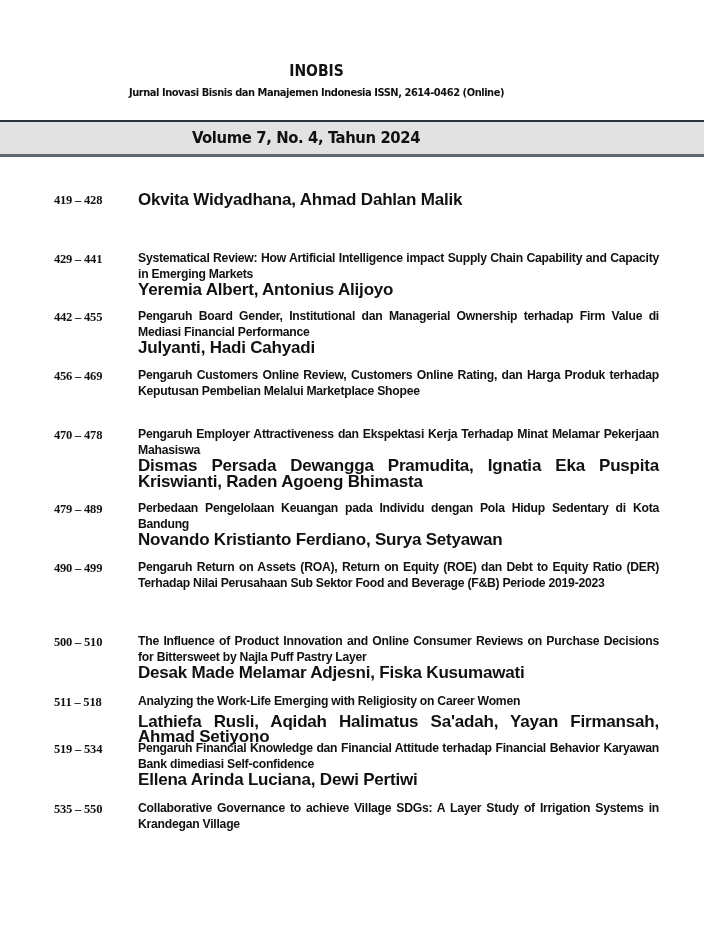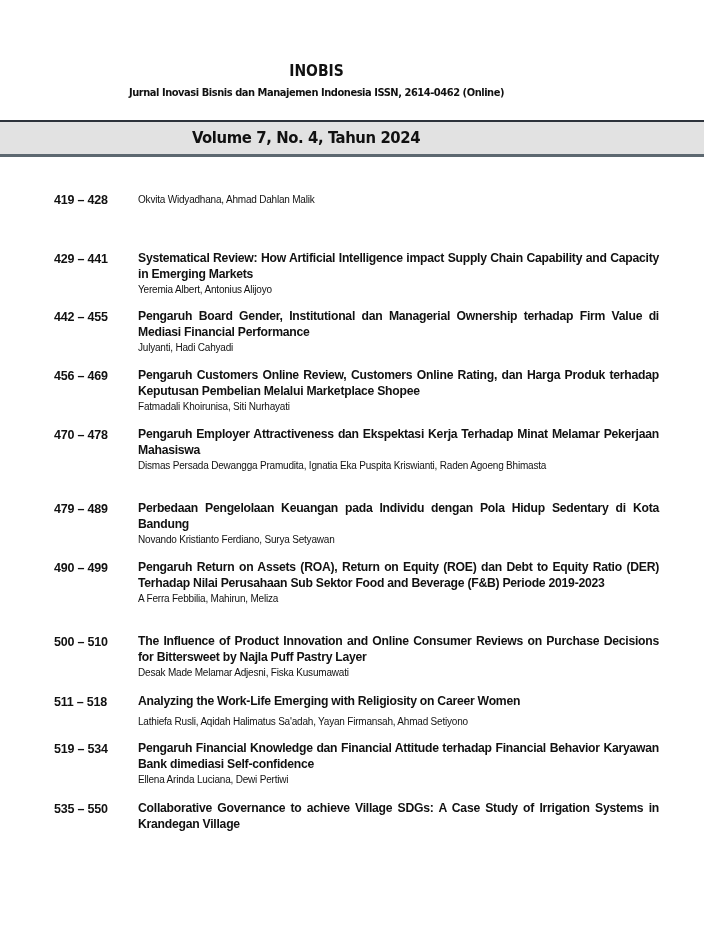--- a/index.html
+++ b/index.html
@@ -9,28 +9,28 @@
     .hdr-title { top:62px; font-size:15.5px; letter-spacing:0; }
     .hdr-sub { top:86px; font-size:11px; letter-spacing:-0.45px; }
     .band { position:absolute; left:0; top:120px; width:704px; height:37px; background:#e2e2e2;
             border-top:2px solid #2d333b; border-bottom:3px solid #5d6870; box-sizing:border-box; }
     .band-text { position:absolute; left:0; top:128px; width:612px; text-align:center;
                  font-family:"DejaVu Sans Condensed","DejaVu Sans",sans-serif; font-weight:bold;
                  font-size:16.5px; letter-spacing:-0.4px; color:#111; }
     .toc { position:absolute; left:0; top:0; width:704px; }
     .entry { position:absolute; left:0; width:704px; }
     .pages { position:absolute; left:54px; top:1px; width:80px;
-             font-family:Liberation Sans, sans-serif; font-weight:bold;
+             font-family:Liberation Serif, serif; font-weight:bold;
              font-size:12.5px; letter-spacing:-0.2px; color:#111; white-space:nowrap; }
     .body { position:absolute; left:138px; width:521px; }
     .title { font-family:"Liberation Sans Narrow","Liberation Sans",sans-serif; font-weight:bold;
              font-size:12.2px; line-height:15.6px; text-align:justify; letter-spacing:-0.25px; color:#111;
              text-align-last:left; }
-    .authors { font-family:"Liberation Sans Narrow","Liberation Sans",sans-serif; font-weight:normal;
-               font-size:10px; line-height:15.6px; text-align:justify; letter-spacing:-0.2px; color:#111;
+    .authors { font-family:"Liberation Sans Narrow","Liberation Sans",sans-serif; font-weight:bold;
+               font-size:17px; line-height:15.6px; text-align:justify; letter-spacing:-0.2px; color:#111;
                text-align-last:left; }
     .authors.gap { margin-top:4px; }
   </style>
 </head>
 <body>
 
 <div class="hdr hdr-title">INOBIS</div>
 <div class="hdr hdr-sub">Jurnal Inovasi Bisnis dan Manajemen Indonesia ISSN, 2614-0462 (Online)</div>
 
 <div class="band"></div>
@@ -58,21 +58,20 @@
     <div class="body">
       <div class="title">Pengaruh Board Gender, Institutional dan Managerial Ownership terhadap Firm Value di Mediasi Financial Performance</div>
       <div class="authors">Julyanti, Hadi Cahyadi</div>
     </div>
   </div>
 
   <div class="entry" style="top:368px;">
     <div class="pages">456 – 469</div>
     <div class="body">
       <div class="title">Pengaruh Customers Online Review, Customers Online Rating, dan Harga Produk terhadap Keputusan Pembelian Melalui Marketplace Shopee</div>
-      <div class="authors">Fatmadali Khoirunisa, Siti Nurhayati</div>
     </div>
   </div>
 
   <div class="entry" style="top:427px;">
     <div class="pages">470 – 478</div>
     <div class="body">
       <div class="title">Pengaruh Employer Attractiveness dan Ekspektasi Kerja Terhadap Minat Melamar Pekerjaan Mahasiswa</div>
       <div class="authors">Dismas Persada Dewangga Pramudita, Ignatia Eka Puspita Kriswianti, Raden Agoeng Bhimasta</div>
     </div>
   </div>
@@ -82,21 +81,20 @@
     <div class="body">
       <div class="title">Perbedaan Pengelolaan Keuangan pada Individu dengan Pola Hidup Sedentary di Kota Bandung</div>
       <div class="authors">Novando Kristianto Ferdiano, Surya Setyawan</div>
     </div>
   </div>
 
   <div class="entry" style="top:560px;">
     <div class="pages">490 – 499</div>
     <div class="body">
       <div class="title">Pengaruh Return on Assets (ROA), Return on Equity (ROE) dan Debt to Equity Ratio (DER) Terhadap Nilai Perusahaan Sub Sektor Food and Beverage (F&amp;B) Periode 2019-2023</div>
-      <div class="authors">A Ferra Febbilia, Mahirun, Meliza</div>
     </div>
   </div>
 
   <div class="entry" style="top:634px;">
     <div class="pages">500 – 510</div>
     <div class="body">
       <div class="title">The Influence of Product Innovation and Online Consumer Reviews on Purchase Decisions for Bittersweet by Najla Puff Pastry Layer</div>
       <div class="authors">Desak Made Melamar Adjesni, Fiska Kusumawati</div>
     </div>
   </div>
@@ -113,17 +111,17 @@
     <div class="pages">519 – 534</div>
     <div class="body">
       <div class="title">Pengaruh Financial Knowledge dan Financial Attitude terhadap Financial Behavior Karyawan Bank dimediasi Self-confidence</div>
       <div class="authors">Ellena Arinda Luciana, Dewi Pertiwi</div>
     </div>
   </div>
 
   <div class="entry" style="top:801px;">
     <div class="pages">535 – 550</div>
     <div class="body">
-      <div class="title">Collaborative Governance to achieve Village SDGs: A Case Study of Irrigation Systems in Krandegan Village</div>
+      <div class="title">Collaborative Governance to achieve Village SDGs: A Layer Study of Irrigation Systems in Krandegan Village</div>
     </div>
   </div>
 
 </div>
 
 </body></html>

